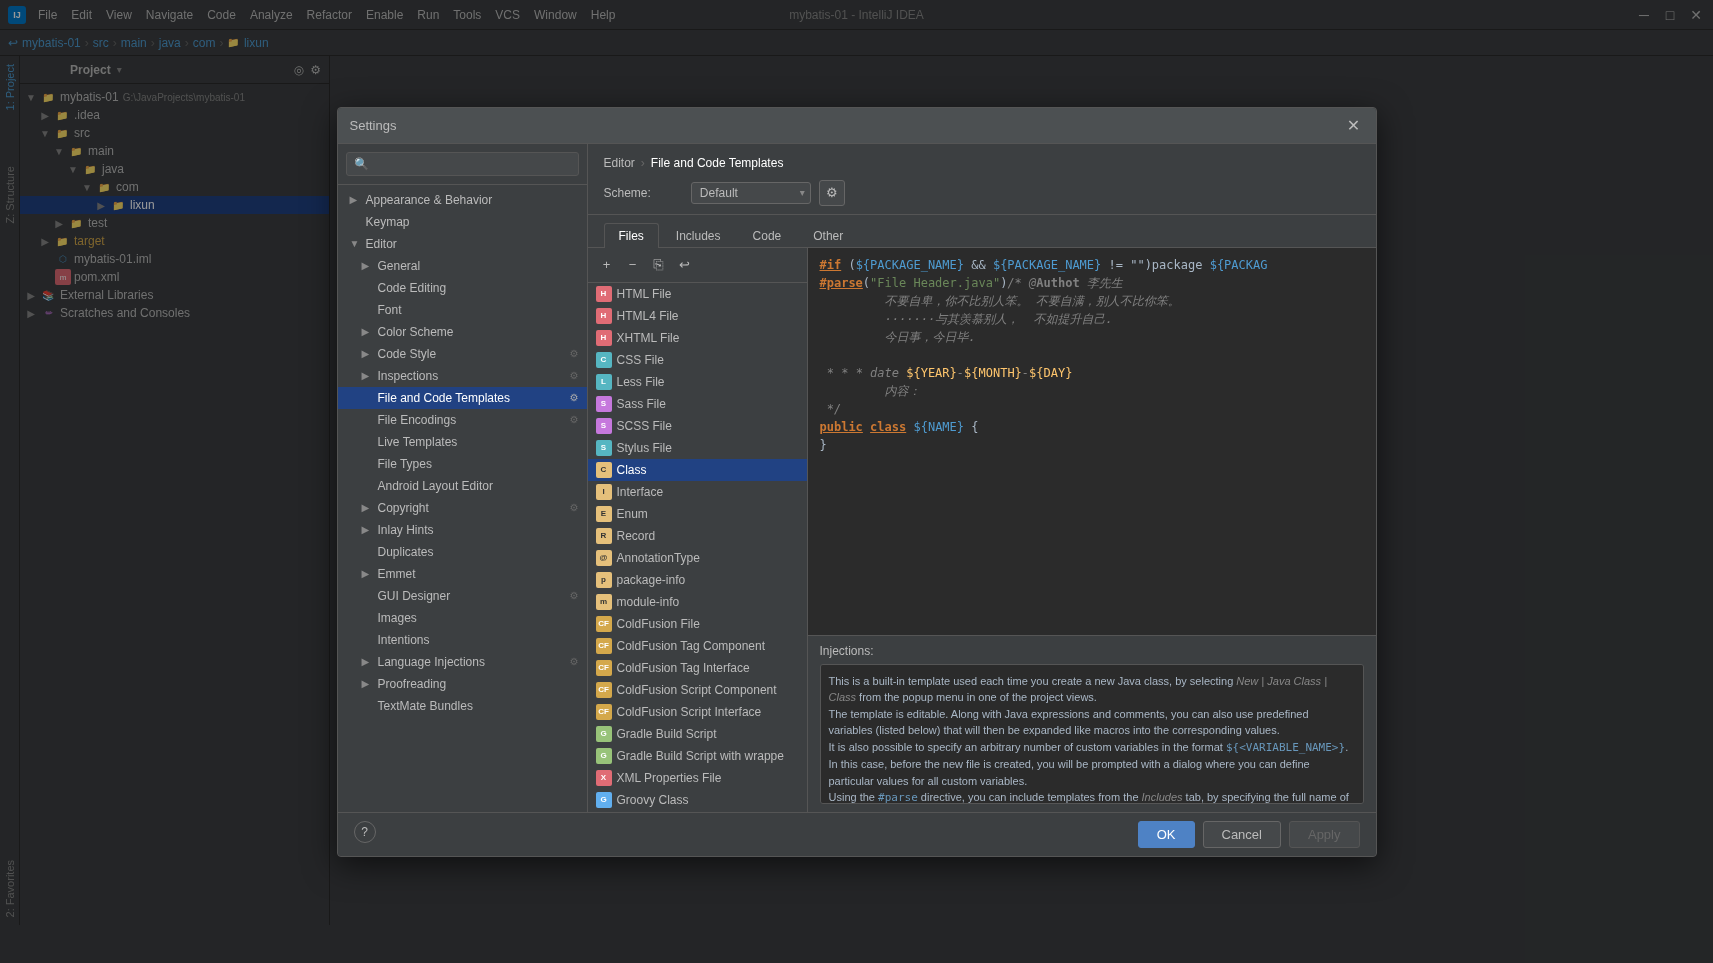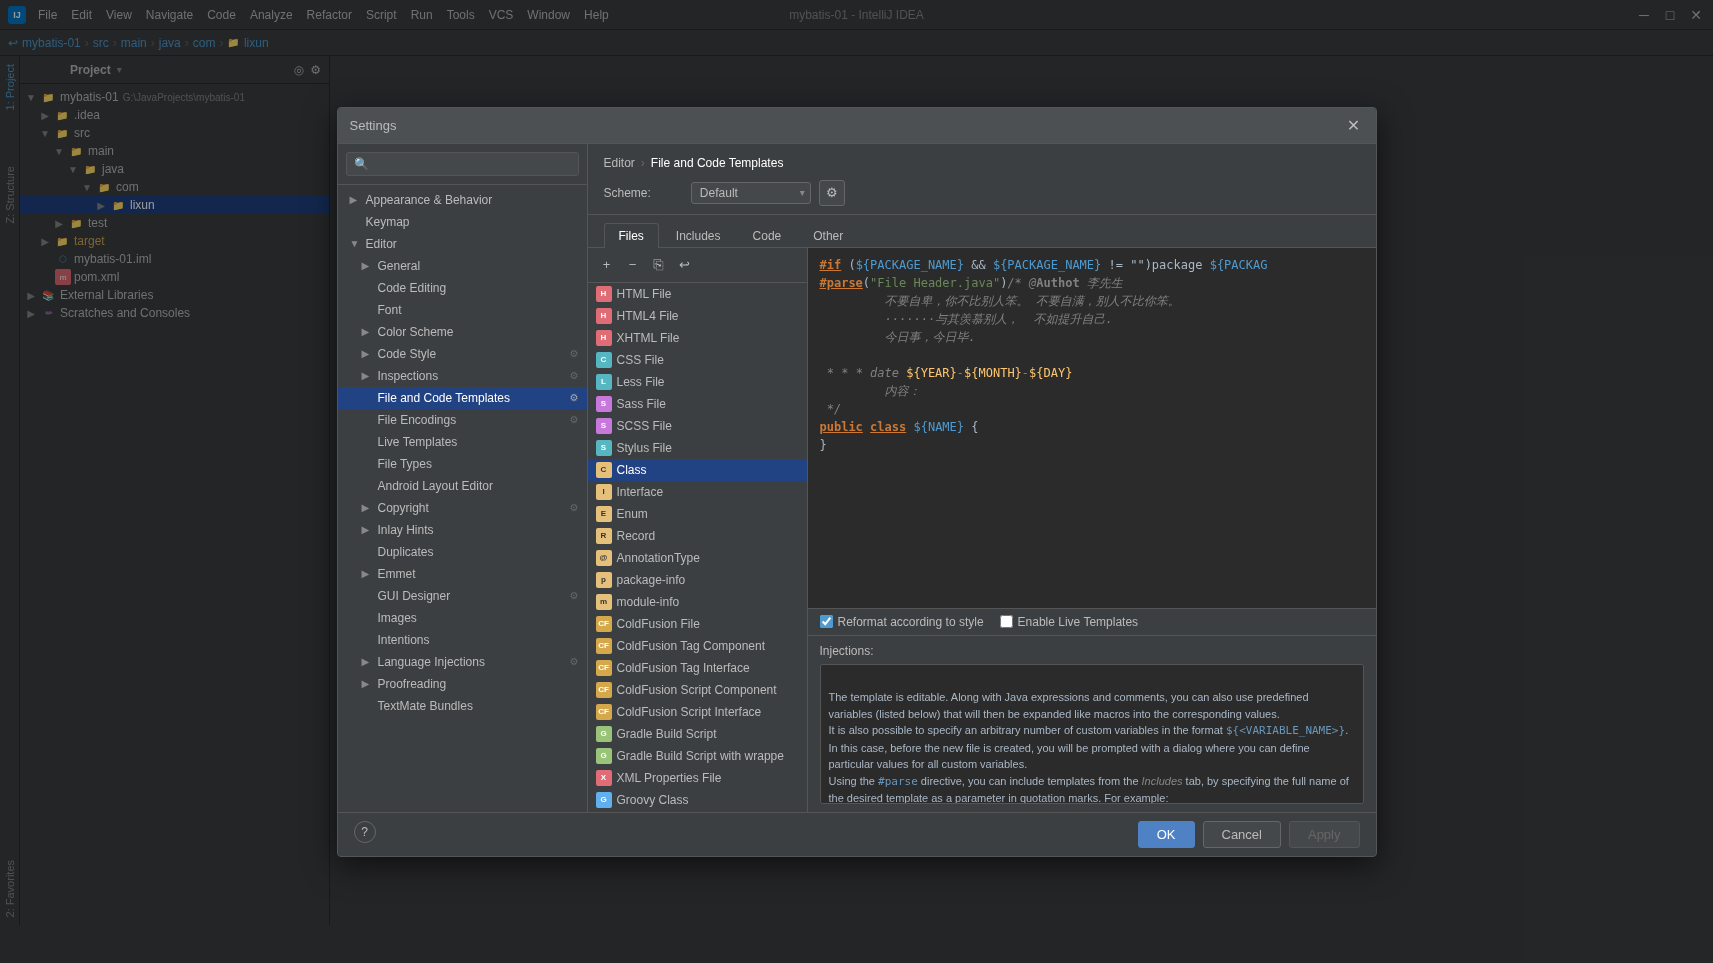--- a/index.html
+++ b/index.html
@@ -530,21 +530,21 @@
   <div class="title-bar">
     <div class="app-icon">IJ</div>
     <div class="title-bar-menus">
       <span>File</span>
       <span>Edit</span>
       <span>View</span>
       <span>Navigate</span>
       <span>Code</span>
       <span>Analyze</span>
       <span>Refactor</span>
-      <span>Script</span>
+      <span>Enable</span>
       <span>Run</span>
       <span>Tools</span>
       <span>VCS</span>
       <span>Window</span>
       <span>Help</span>
     </div>
     <div class="title-text">mybatis-01 - IntelliJ IDEA</div>
     <div class="window-controls">
       <span>─</span>
       <span>□</span>
@@ -971,35 +971,25 @@
 <span class="cmt">         今日事，今日毕.</span>
 
 <span class="cmt"> * * * date </span><span class="highlight">${YEAR}</span><span class="cmt">-</span><span class="highlight">${MONTH}</span><span class="cmt">-</span><span class="highlight">${DAY}</span>
 <span class="cmt">         内容：</span>
 <span class="cmt"> */</span>
 <span class="kw">public</span> <span class="kw">class</span> <span class="blue-var">${NAME}</span> {
 }
 </pre>
                 </div>
 
-                <div class="checkbox-area">
-                  <label class="checkbox-label">
-                    <input type="checkbox" checked="" style="">
-                    <span>Reformat according to style</span>
-                  </label>
-                  <label class="checkbox-label">
-                    <input type="checkbox" style="">
-                    <span>Enable Live Templates</span>
-                  </label>
-                </div>
 
                 <div class="description-area">
                   <div class="description-label">Injections:</div>
                   <div class="description-box">
-                    <br>
+                    <span>This is a built-in template used each time you create a new Java class, by selecting <em>New | Java Class | Class</em> from the popup menu in one of the project views.</span><br>
                     <span>The template is editable. Along with Java expressions and comments, you can also use predefined variables (listed below) that will then be expanded like macros into the corresponding values.</span><br>
                     <span>It is also possible to specify an arbitrary number of custom variables in the format </span><code>${&lt;VARIABLE_NAME&gt;}</code><span>. In this case, before the new file is created, you will be prompted with a dialog where you can define particular values for all custom variables.</span><br>
                     <span>Using the </span><code>#parse</code><span> directive, you can include templates from the </span><em>Includes</em><span> tab, by specifying the full name of the desired template as a parameter in quotation marks. For example:</span><br>
                     
                   </div>
                 </div>
               </div>
 
             </div>
           </div>

